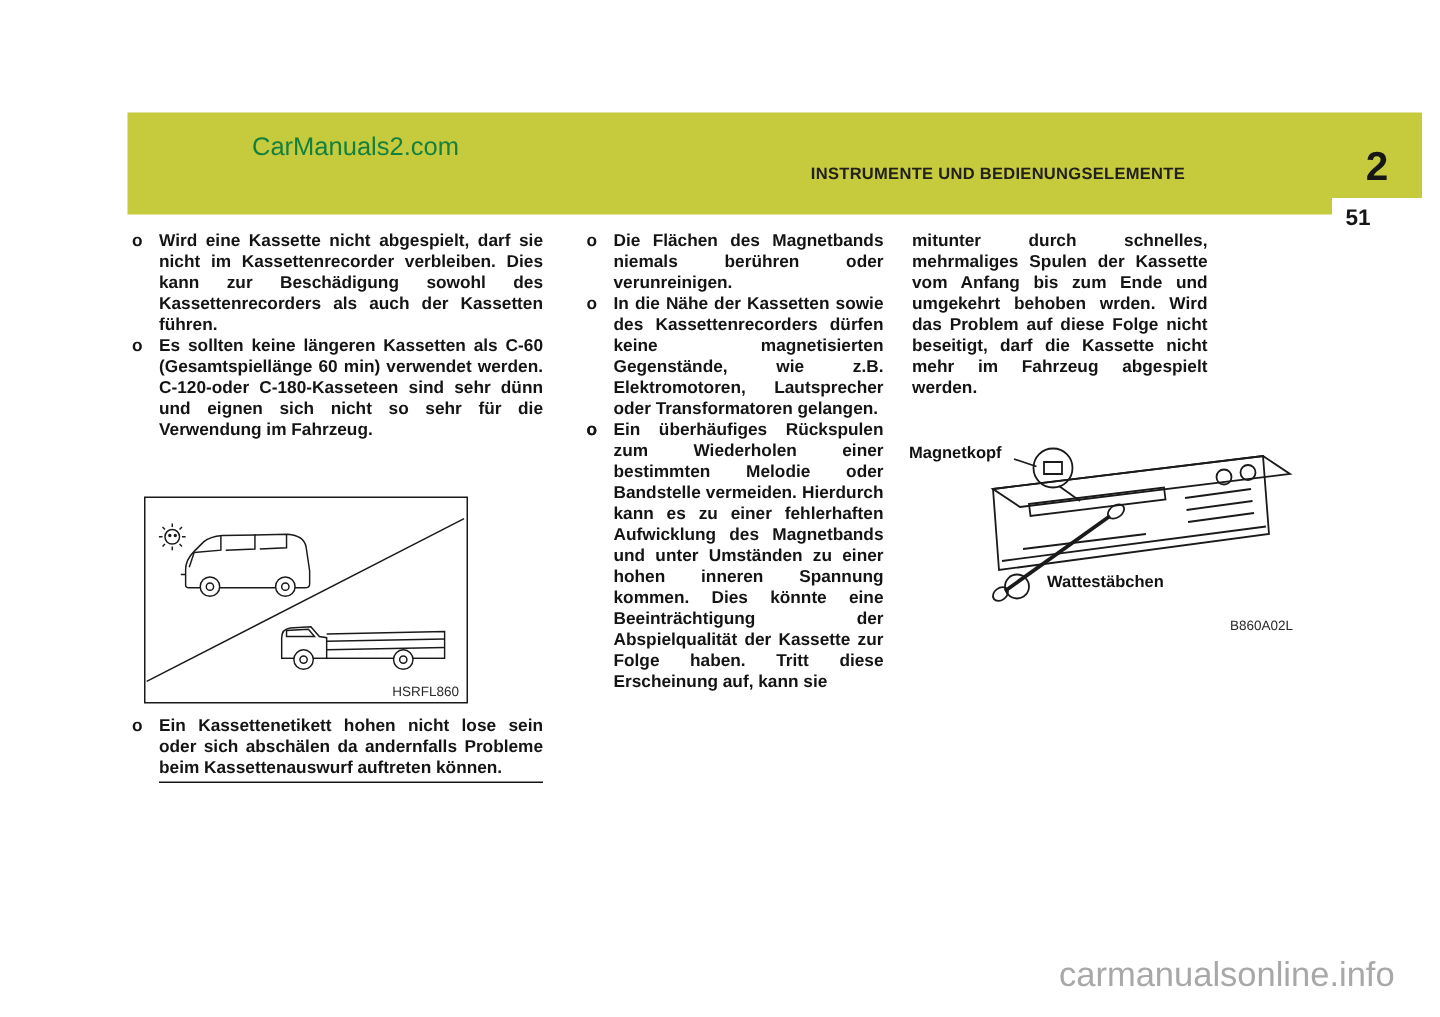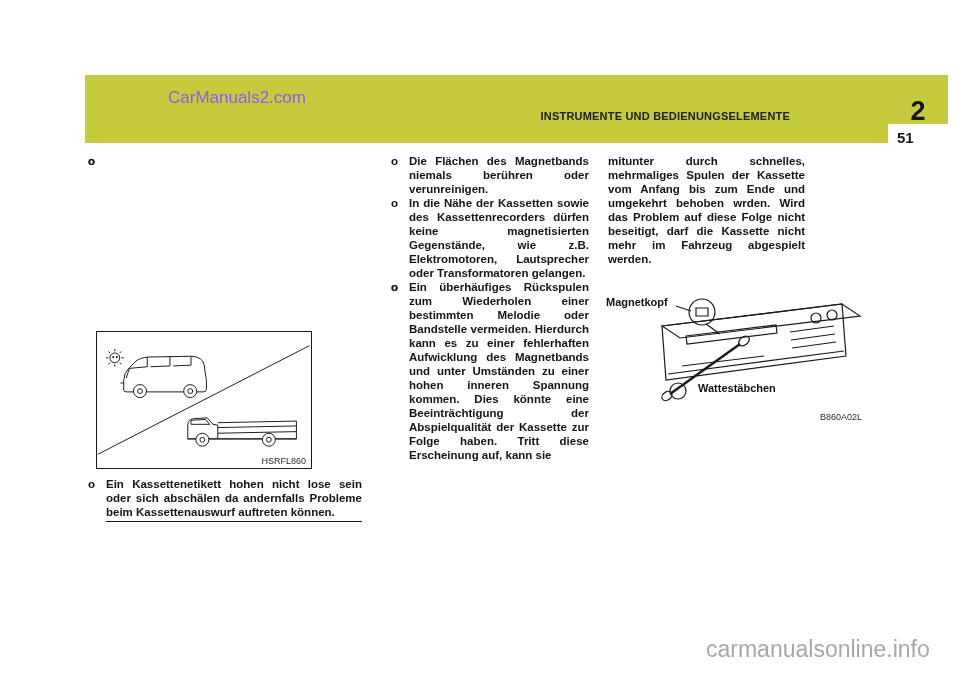--- a/index.html
+++ b/index.html
@@ -3,25 +3,25 @@
 <meta charset="utf-8">
 <style>
   * { margin:0; padding:0; box-sizing:border-box; }
   html,body { width:960px; height:678px; }
   body { background:#ffffff; font-family:"Liberation Sans", sans-serif; position:relative; overflow:hidden; }
 
   
   .band { position:absolute; left:85px; top:75px; width:863px; height:68px; background:#c6ca3d; }
   .band-title { position:absolute; right:170px; top:110px; font-size:11px; font-weight:bold; color:#21211a; letter-spacing:.2px; }
   .chapter-num { position:absolute; left:888px; top:96px; width:60px; text-align:center; font-size:27px; font-weight:bold; color:#161616; }
-  .page-tab { position:absolute; left:888px; top:124px; width:60px; height:28px; background:#ffffff; }
+  .page-tab { position:absolute; left:888px; top:132px; width:60px; height:28px; background:#ffffff; }
   .page-tab span { display:block; padding-left:9px; line-height:28px; font-size:15px; font-weight:bold; color:#161616; }
 
   
-  .wm-top { position:absolute; left:168px; top:88px; font-size:17px; color:#8b5cf6; }
+  .wm-top { position:absolute; left:168px; top:88px; font-size:17px; color:#15803d; }
   .wm-bottom { position:absolute; left:706px; top:636px; font-size:23px; color:#a8a8a8; }
 
   
   .col { position:absolute; font-size:11.5px; line-height:14px; font-weight:bold; color:#141414; }
   #col1  { left:85px;  top:154px; width:277px; }
   #col1b { left:85px;  top:477px; width:277px; }
   #col2  { left:388px; top:154px; width:201px; }
   #col3  { left:608px; top:154px; width:197px; }
   .para { position:relative; padding-left:21px; text-align:justify; }
   .para.noindent { padding-left:0; }
@@ -48,23 +48,25 @@
 <div class="page-tab">
   <span>51</span>
 </div>
 
 <div class="wm-top">CarManuals2.com</div>
 <div class="wm-bottom">carmanualsonline.info</div>
 
 <div class="col" id="col1">
   <div class="para">
     <span class="bullet">o</span>
+    <span>Wird eine Kassette nicht abgespielt, darf sie nicht im Kassettenrecorder verbleiben. Dies kann zur Beschädigung sowohl des Kassettenrecorders als auch der Kassetten führen.</span>
   </div>
   <div class="para">
     <span class="bullet">o</span>
+    <span>Es sollten keine längeren Kassetten als C-60 (Gesamtspiellänge 60 min) verwendet werden. C-120-oder C-180-Kasseteen sind sehr dünn und eignen sich nicht so sehr für die Verwendung im Fahrzeug.</span>
   </div>
 </div>
 
 <div class="fig1">
   <svg viewBox="0 0 264 138">
     <g stroke="#1a1a1a" fill="none" stroke-width="1.2">
       <line x1="1" y1="136" x2="262" y2="2"></line>
       <g>
         <circle cx="22" cy="17" r="6"></circle>
         <line x1="22" y1="6" x2="22" y2="9"></line>

